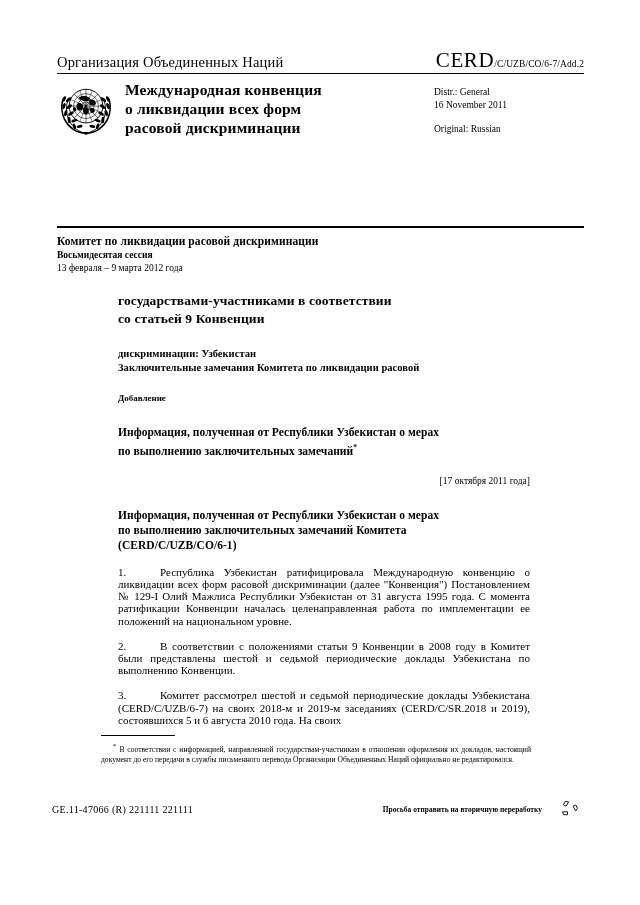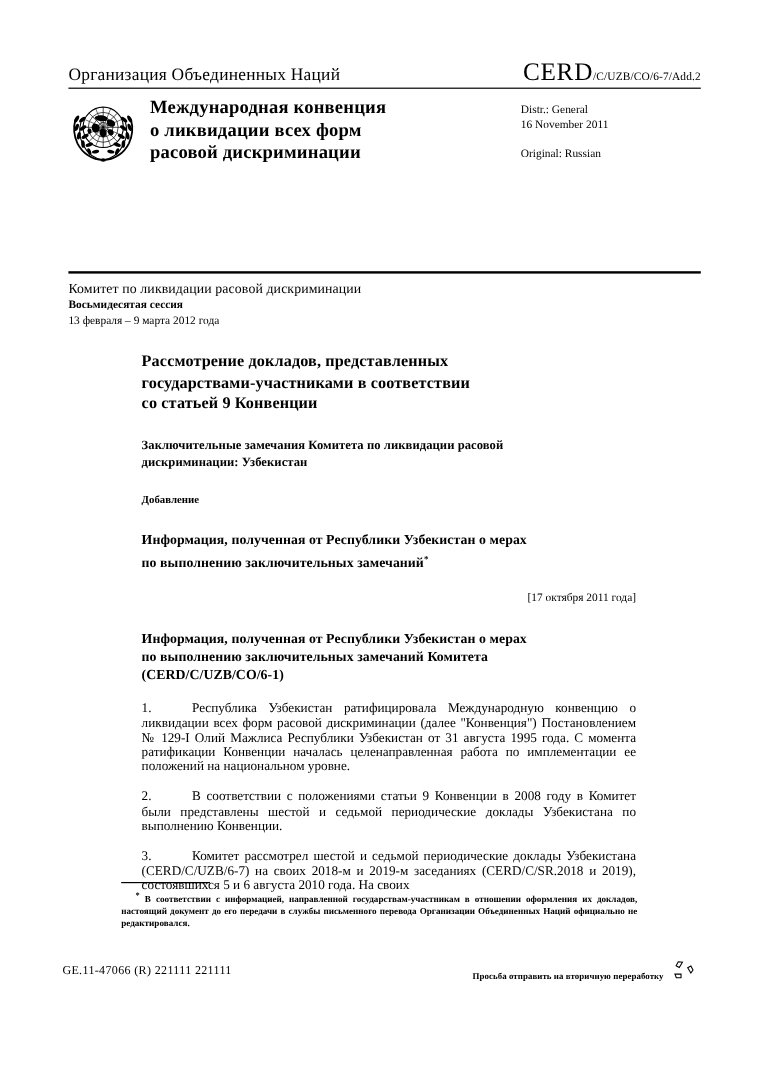--- a/index.html
+++ b/index.html
@@ -103,21 +103,21 @@
   }
 
   
   .committee {
     position: absolute;
     left: 57px;
     top: 234px;
     width: 527px;
   }
   .committee-name {
-    font-weight: normal;
+    font-weight: bold;
     font-size: 11.5px;
     line-height: 15px;
     letter-spacing: 0.1px;
   }
   .committee-session {
     font-weight: bold;
     font-size: 9.5px;
     line-height: 13px;
   }
   .committee-dates {
@@ -200,21 +200,20 @@
   .footnote-rule {
     border-top: 0.9px solid #000;
     width: 74px;
     margin-bottom: 5px;
   }
   .footnote-text {
     font-size: 7.6px;
     line-height: 10.4px;
     text-align: justify;
     text-indent: 12px;
-    font-weight: bold;
   }
   .fn-marker {
     font-size: 7px;
     vertical-align: super;
   }
 
   
   .footer {
     position: absolute;
     left: 52px;
@@ -223,22 +222,22 @@
     display: flex;
     align-items: center;
     justify-content: space-between;
   }
   .doc-code {
     font-size: 10px;
     letter-spacing: 0.3px;
   }
   .recycle-wrap {
     display: flex;
-    align-items: flex-end;
-    gap: 6px;
+    align-items: center;
+    gap: 17px;
   }
   .recycle-text {
     font-size: 7.4px;
     font-weight: bold;
     letter-spacing: 0.05px;
   }
   .recycle-icon {
     width: 20px;
     height: 18px;
   }
@@ -340,28 +339,27 @@
 
   <div class="committee">
     <div class="committee-name">Комитет по ликвидации расовой дискриминации</div>
     <div class="committee-session">Восьмидесятая сессия</div>
     <div class="committee-dates">13 февраля – 9 марта 2012 года</div>
   </div>
 
   <div class="body-col">
 
     <div class="h1-main">
-      <div>Рассмотрение докладов, представленных</div>
       <div>государствами-участниками в соответствии</div>
       <div>со статьей 9 Конвенции</div>
     </div>
 
     <div class="h2-sub">
+      <div>дискриминации: Узбекистан</div>
       <div>Заключительные замечания Комитета по ликвидации расовой</div>
-      <div>дискриминации: Узбекистан</div>
     </div>
 
     <div class="h3-add">Добавление</div>
 
     <div class="h2-info">
       <div>Информация, полученная от Республики Узбекистан о мерах</div>
       <div><span>по выполнению заключительных замечаний</span><span class="sup-star">*</span></div>
     </div>
 
     <div class="date-right">[17 октября 2011 года]</div>

